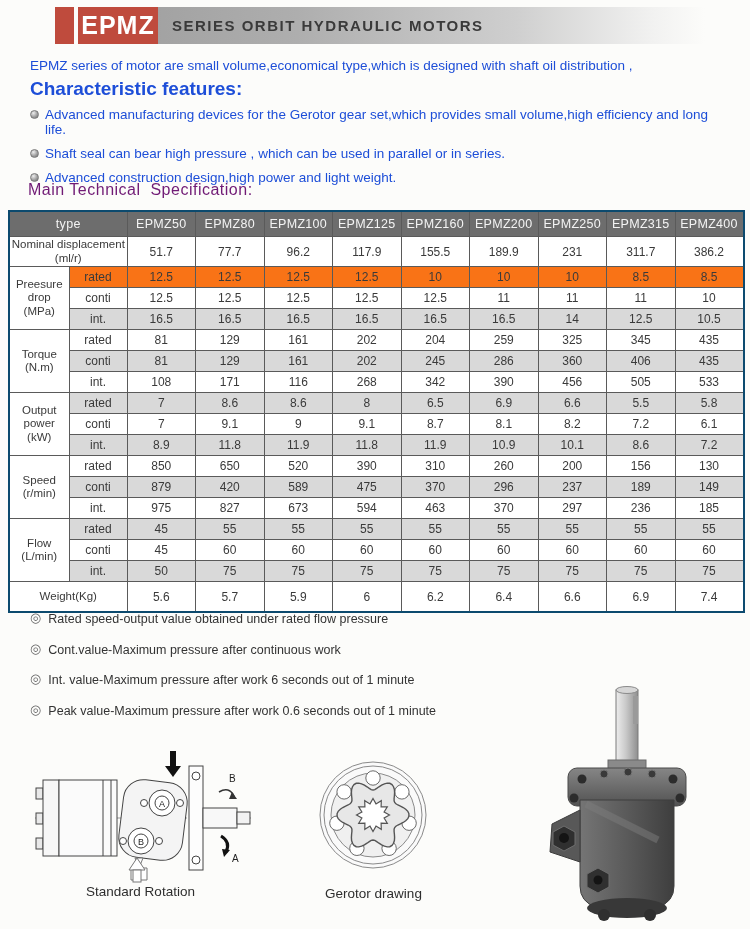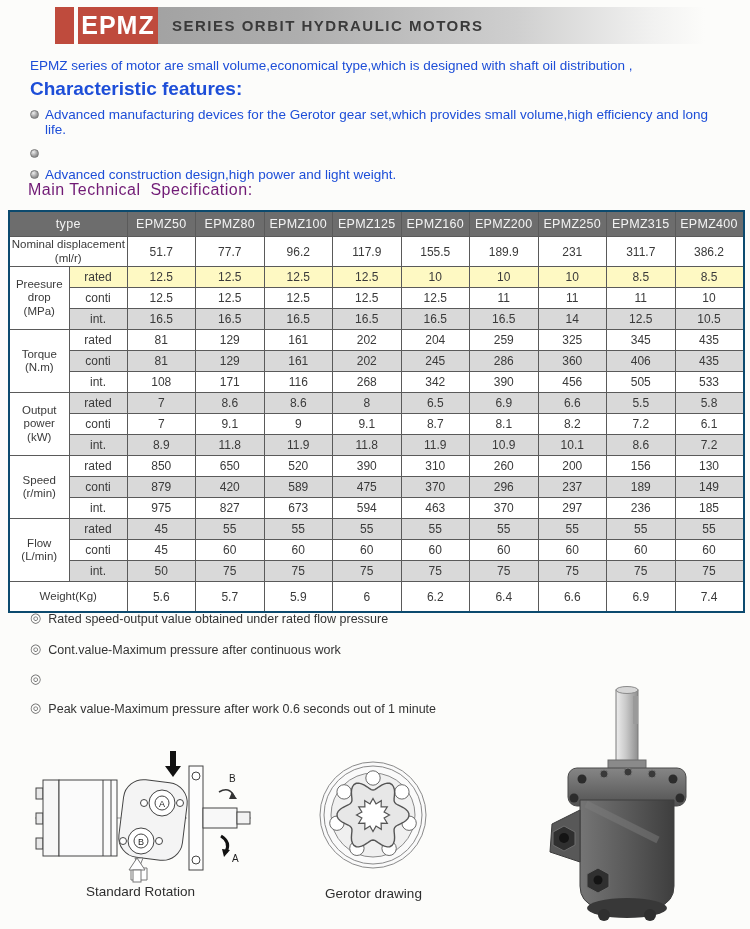--- a/index.html
+++ b/index.html
@@ -85,20 +85,21 @@
   <div class="intro">
     <p class="intro-lead">EPMZ series of motor are small volume,economical type,which is designed with shaft oil distribution ,</p>
     <p class="features-title">Characteristic features:</p>
     <ul class="features">
         <li>
           <span class="sphere"></span>
           <span>Advanced manufacturing devices for the Gerotor gear set,which provides small volume,high efficiency and long life.</span>
         </li>
         <li>
           <span class="sphere"></span>
+          <span>Shaft seal can bear high pressure , which can be used in parallel or in series.</span>
         </li>
         <li>
           <span class="sphere"></span>
           <span>Advanced construction design,high power and light weight.</span>
         </li>
       </ul>
   </div>
 
   <div class="spec-heading">Main Technical  Specification:</div>
 
@@ -136,21 +137,21 @@
           <td>51.7</td>
           <td>77.7</td>
           <td>96.2</td>
           <td>117.9</td>
           <td>155.5</td>
           <td>189.9</td>
           <td>231</td>
           <td>311.7</td>
           <td>386.2</td>
         </tr>
-        <tr style="background: #fef9c3;">
+        <tr style="background: #f97316;">
           <td class="gcell" rowspan="3">Preesure<br>drop<br>(MPa)</td>
           <td class="scell">rated</td>
           <td>12.5</td>
           <td>12.5</td>
           <td>12.5</td>
           <td>12.5</td>
           <td>10</td>
           <td>10</td>
           <td>10</td>
           <td>8.5</td>
@@ -347,20 +348,21 @@
       <li>
         <span class="note-ic">◎</span>
         <span>Rated speed-output value obtained under rated flow pressure</span>
       </li>
       <li>
         <span class="note-ic">◎</span>
         <span>Cont.value-Maximum pressure after continuous work</span>
       </li>
       <li>
         <span class="note-ic">◎</span>
+        <span>Int. value-Maximum pressure after work 6 seconds out of 1 minute</span>
       </li>
       <li>
         <span class="note-ic">◎</span>
         <span>Peak value-Maximum pressure after work 0.6 seconds out of 1 minute</span>
       </li>
     </ul>
 
   <svg class="fig" style="left:33px;top:746px" width="222" height="138" viewBox="0 0 222 138">
     <line x1="2" y1="72" x2="218" y2="72" stroke="#999" stroke-width="1" stroke-dasharray="8 3 2 3"></line>
 

